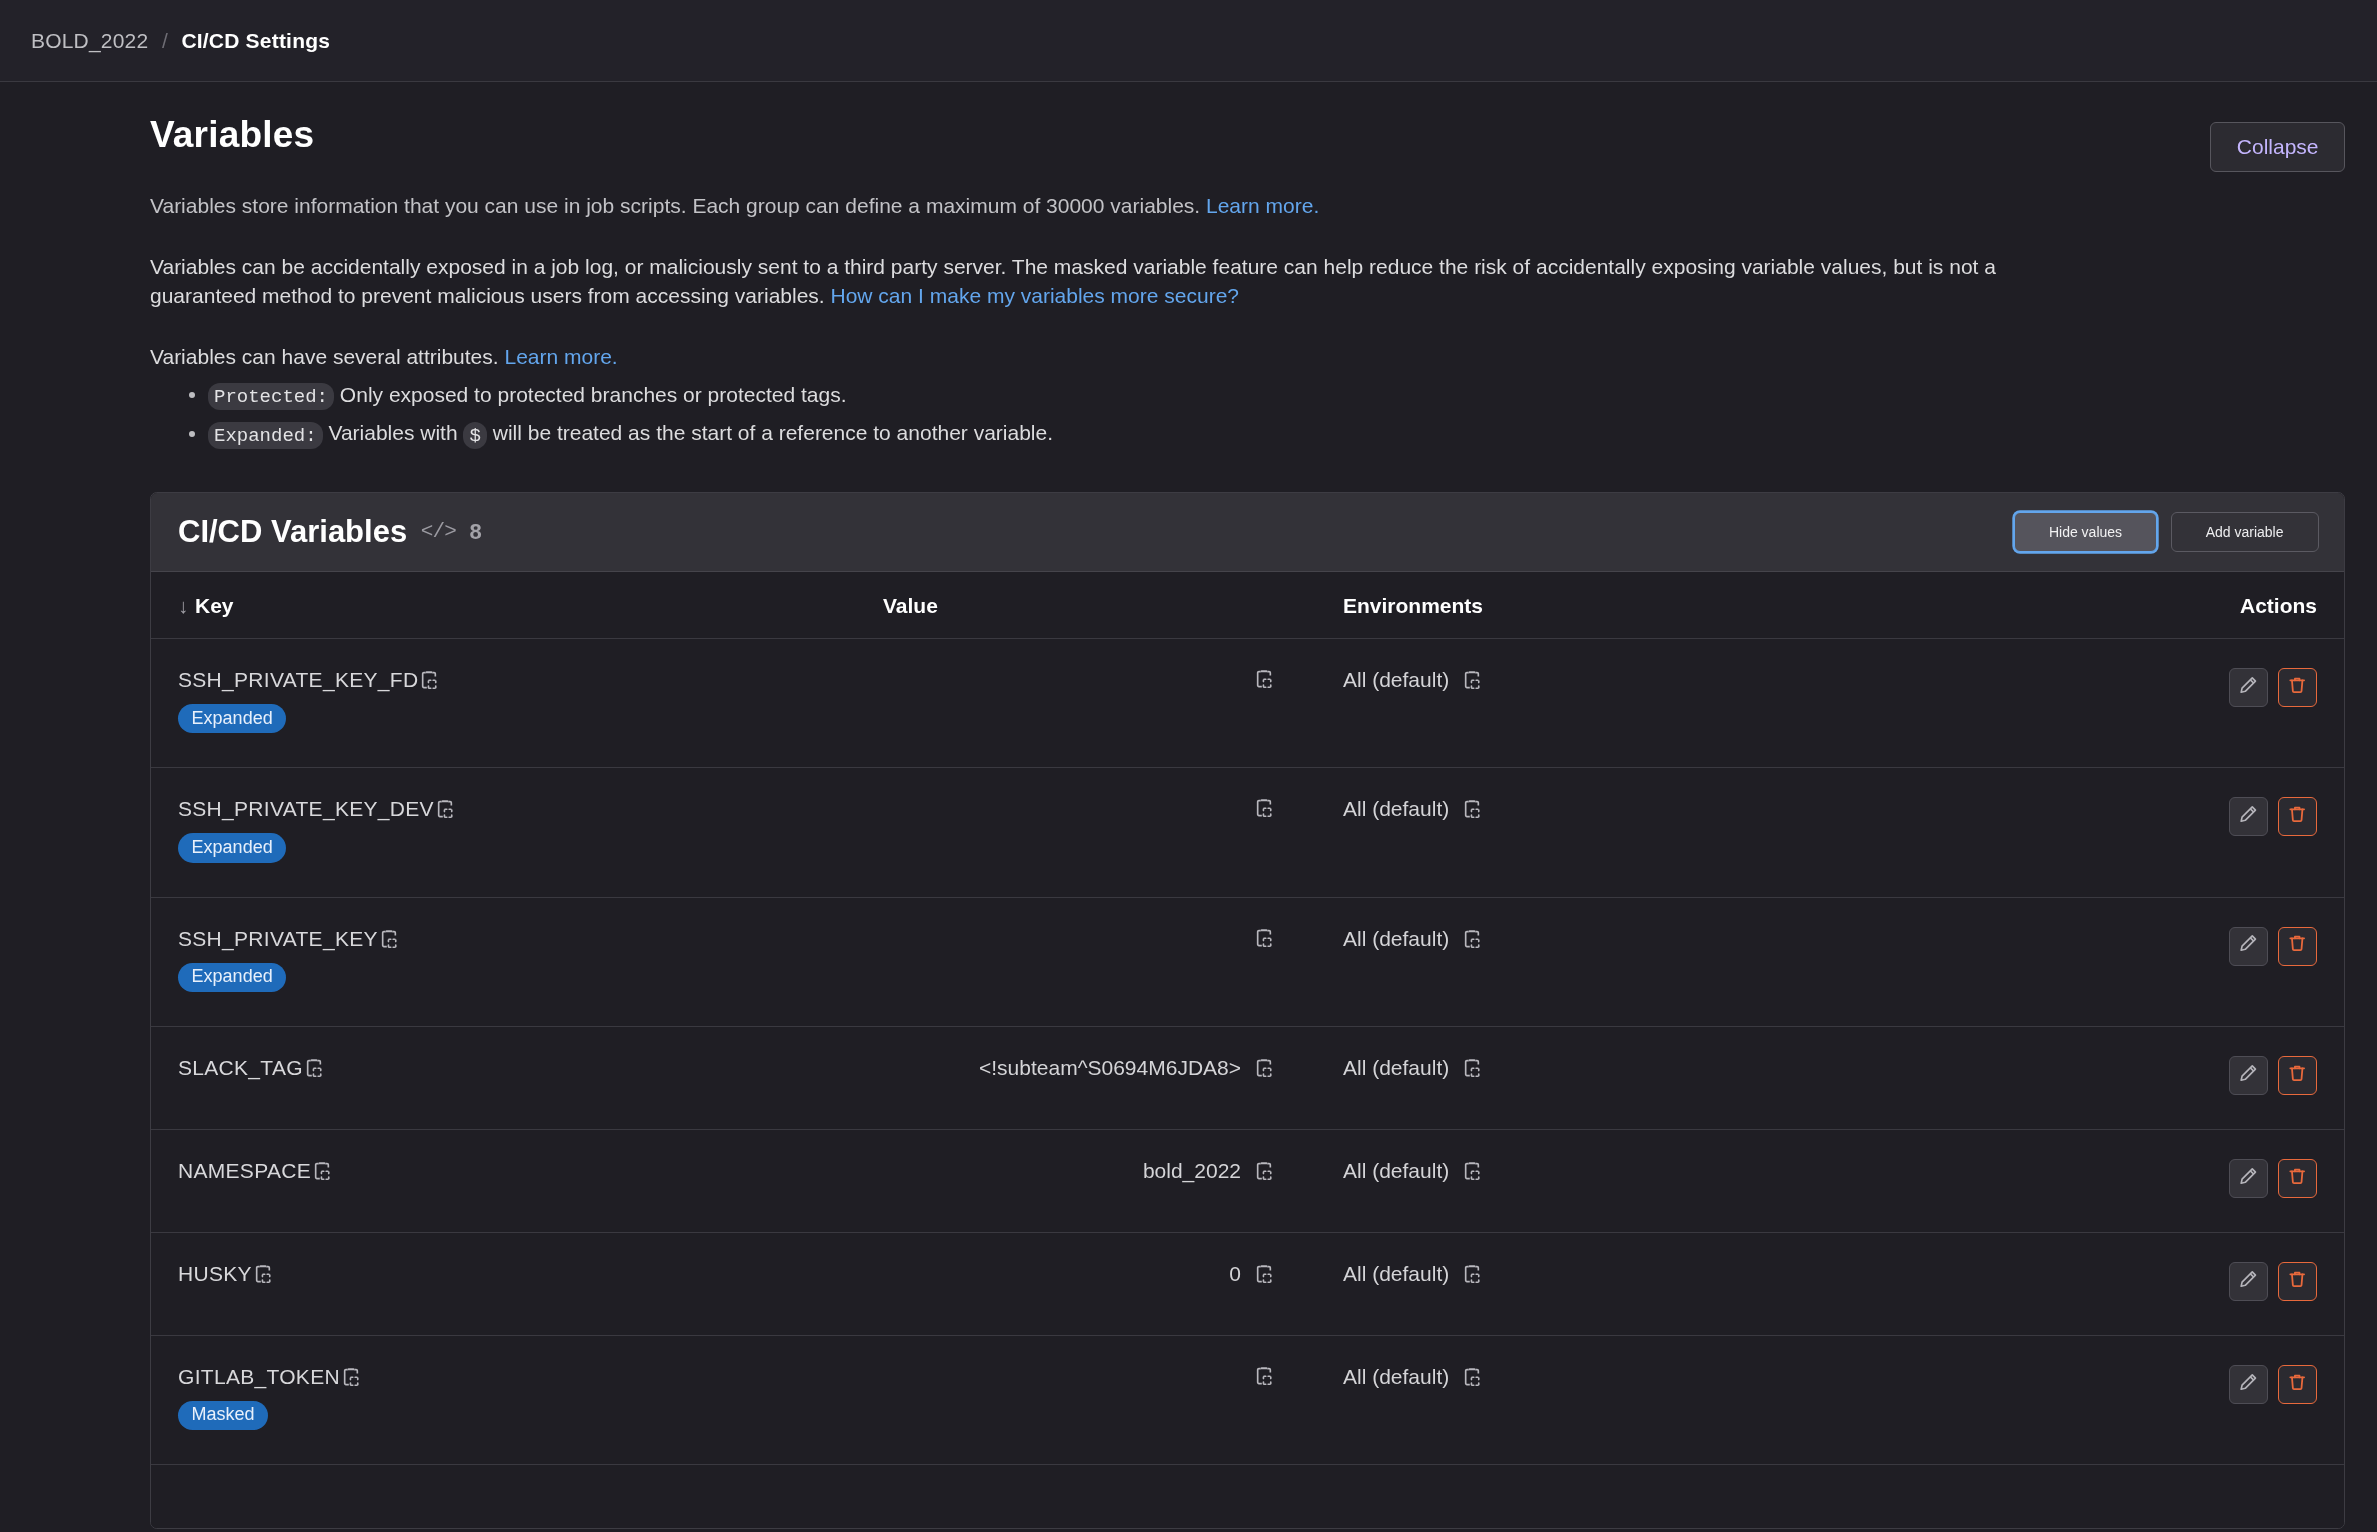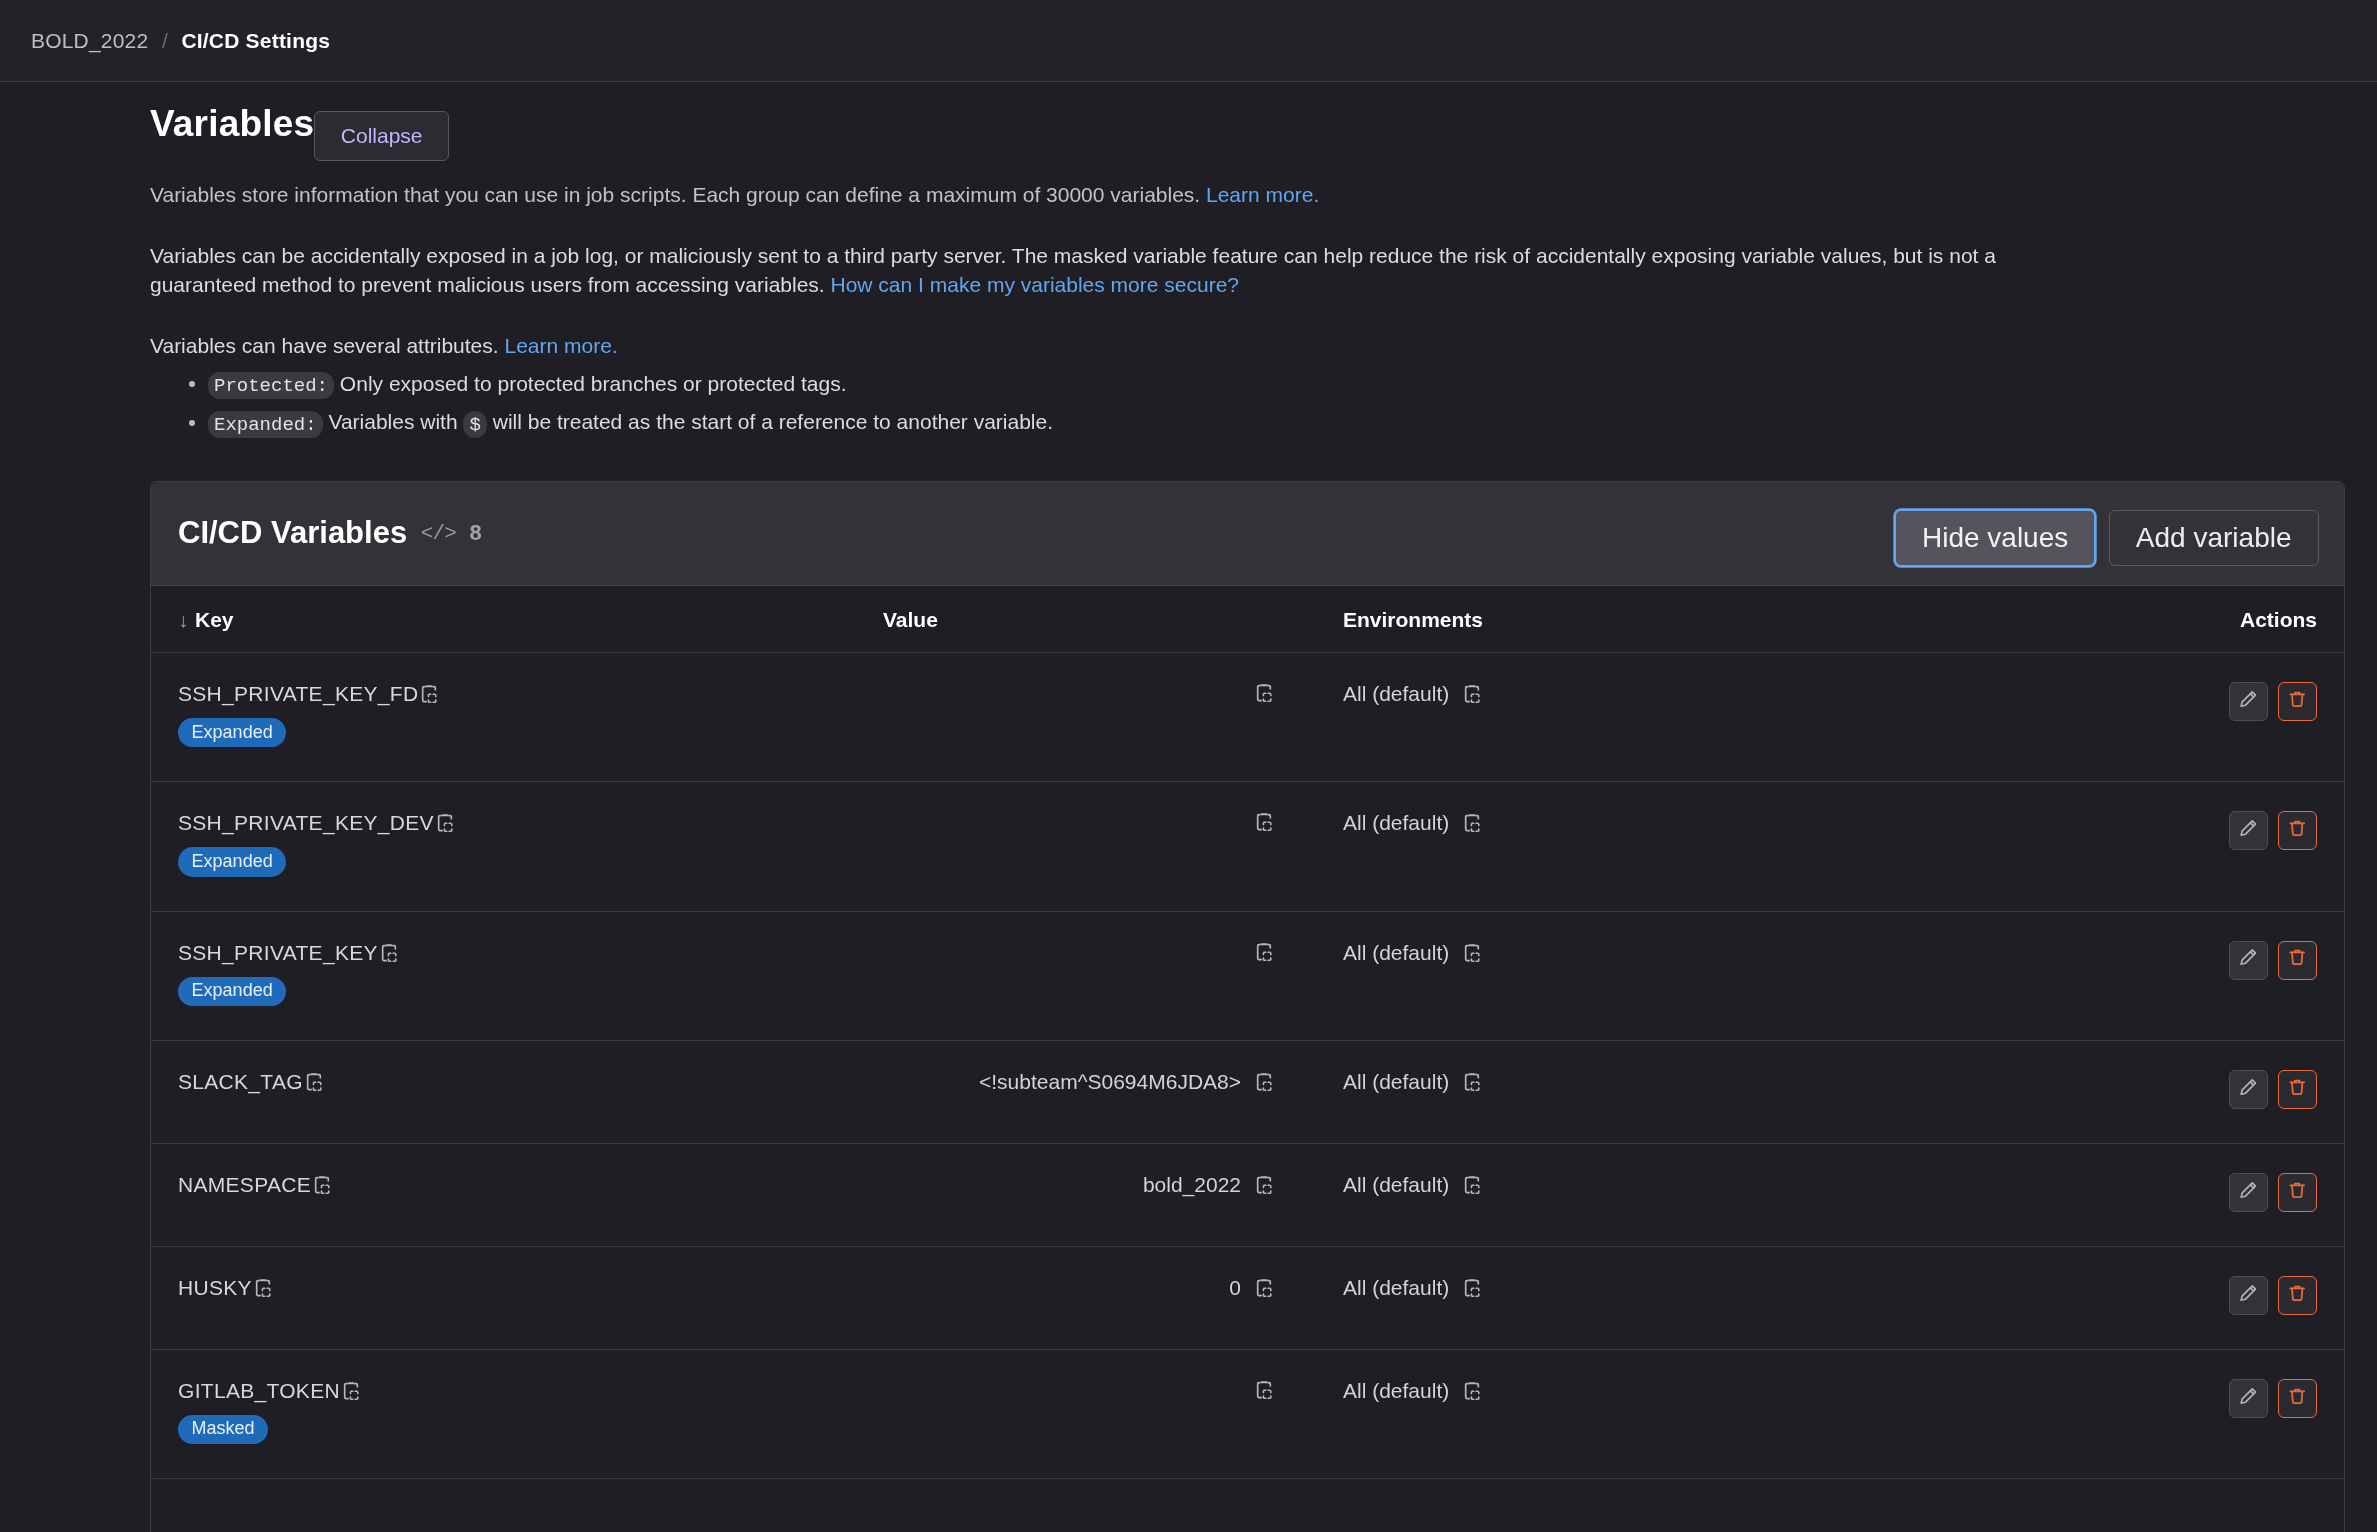--- a/index.html
+++ b/index.html
@@ -39,22 +39,23 @@
 
   
   .page {
     padding: 0 0 0 0;
     position: relative;
   }
 
   .title-row {
     display: flex;
     align-items: flex-start;
+    justify-content: space-between;
     padding: 0 32px 0 150px;
-    margin-top: 22px;
+    margin-top: 33px;
   }
   .page-title {
     font-size: 37px;
     font-weight: 700;
     color: #ffffff;
     letter-spacing: 0.2px;
     line-height: 1.1;
   }
   .collapse-btn {
     background: #2c2b31;
@@ -152,26 +153,25 @@
     letter-spacing: -0.9px;
   }
   .count {
     font-size: 22px;
     color: #a3a2a8;
     font-weight: 700;
   }
   .hdr-btns { display: flex; gap: 13.6px; align-items: center; }
   .btn {
     font-family: "Liberation Sans", sans-serif;
-    font-size: 28px;
+    font-size: 14px;
     border-radius: 6px;
-    padding: 11px 26px;
+    padding: 11px 34px;
     cursor: pointer;
     white-space: nowrap;
-    margin-top: 9px;
   }
   .btn-hide {
     background: #55545c;
     border: 0.9px solid #63a6ed;
     box-shadow: 0 0 0 1.7px #63a6ed;
     color: #f2f2f3;
   }
   .btn-add {
     background: #333238;
     border: 0.9px solid #5b5a62;

